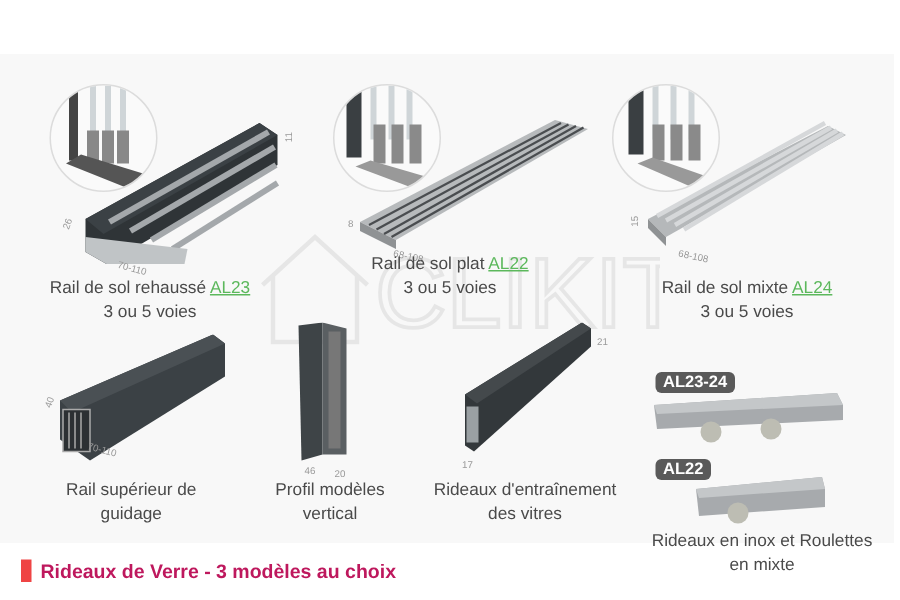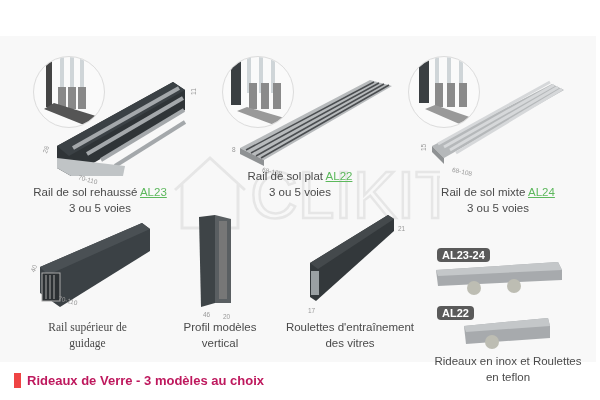--- a/index.html
+++ b/index.html
@@ -135,21 +135,21 @@
     <polygon points="2,44 104,0 112,6 10,52" fill="#4a5054"></polygon>
     <rect x="4" y="50" width="18" height="28" fill="#2c3033" stroke="#aaa" stroke-width="1"></rect>
     <g stroke="#aaa" stroke-width="1">
         <line x1="8" y1="52" x2="8" y2="76"></line>
         <line x1="12" y1="52" x2="12" y2="76"></line>
         <line x1="16" y1="52" x2="16" y2="76"></line>
       </g>
   </svg>
   <div class="dim" style="left:30px;top:50px;transform:rotate(-70deg);">40</div>
   <div class="dim" style="left:58px;top:82px;transform:rotate(15deg);">70-110</div>
-  <div class="label" style="left:0;top:104px;width:175px;font-family:Liberation Serif, serif;">
+  <div class="label" style="left:0;top:104px;width:175px;">
     <span>Rail supérieur de</span><br>
     <span>guidage</span>
   </div>
 </div>
 
 <div class="item" style="left:175px;top:215px;width:90px;height:140px;">
   <svg style="position:absolute;left:22px;top:0;" width="40" height="95" viewBox="0 0 40 95">
     <polygon points="2,2 18,0 18,88 4,92" fill="#3e4447"></polygon>
     <polygon points="18,0 34,4 34,88 18,88" fill="#5a5f62"></polygon>
     <rect x="22" y="6" width="8" height="78" fill="#777"></rect>
@@ -164,38 +164,38 @@
 
 <div class="item" style="left:280px;top:215px;width:140px;height:140px;">
   <svg style="position:absolute;left:28px;top:0;" width="90" height="90" viewBox="0 0 90 90">
     <polygon points="2,48 80,0 86,4 86,16 8,86 2,82" fill="#33383b"></polygon>
     <polygon points="2,48 80,0 86,4 10,54" fill="#44494c"></polygon>
     <rect x="3" y="56" width="8" height="24" fill="#9aa0a3"></rect>
   </svg>
   <div class="dim" style="left:28px;top:92px;">17</div>
   <div class="dim" style="left:118px;top:10px;">21</div>
   <div class="label" style="left:0;top:104px;width:140px;">
-    <span>Roulettes d'entraînement</span><br>
+    <span>Rideaux d'entraînement</span><br>
     <span>des vitres</span>
   </div>
 </div>
 
 <div class="item" style="left:420px;top:212px;width:176px;height:145px;margin-top:34px;">
   <div class="badge" style="left:17px;top:2px;">AL23-24</div>
   <svg style="position:absolute;left:14px;top:14px;" width="130" height="36" viewBox="0 0 130 36">
     <polygon points="2,10 124,2 128,10 128,20 4,26" fill="#a7aaad"></polygon>
     <polygon points="2,10 124,2 128,10 4,16" fill="#c4c7c9"></polygon>
     <circle cx="40" cy="28" r="7" fill="#bdbdb3"></circle>
     <circle cx="80" cy="26" r="7" fill="#bdbdb3"></circle>
   </svg>
   <div class="badge" style="left:17px;top:60px;">AL22</div>
   <svg style="position:absolute;left:42px;top:70px;" width="90" height="34" viewBox="0 0 90 34">
     <polygon points="2,10 86,2 88,10 88,22 4,28" fill="#a7aaad"></polygon>
     <polygon points="2,10 86,2 88,10 4,16" fill="#c4c7c9"></polygon>
     <circle cx="30" cy="26" r="7" fill="#bdbdb3"></circle>
   </svg>
   <div class="label" style="left:0;top:107px;width:176px;">
     <span>Rideaux en inox et Roulettes</span><br>
-    <span>en teflon</span>
+    <span>en mixte</span>
   </div>
 </div>
 
 <div class="caption">Rideaux de Verre - 3 modèles au choix</div>
 
 </body></html>

